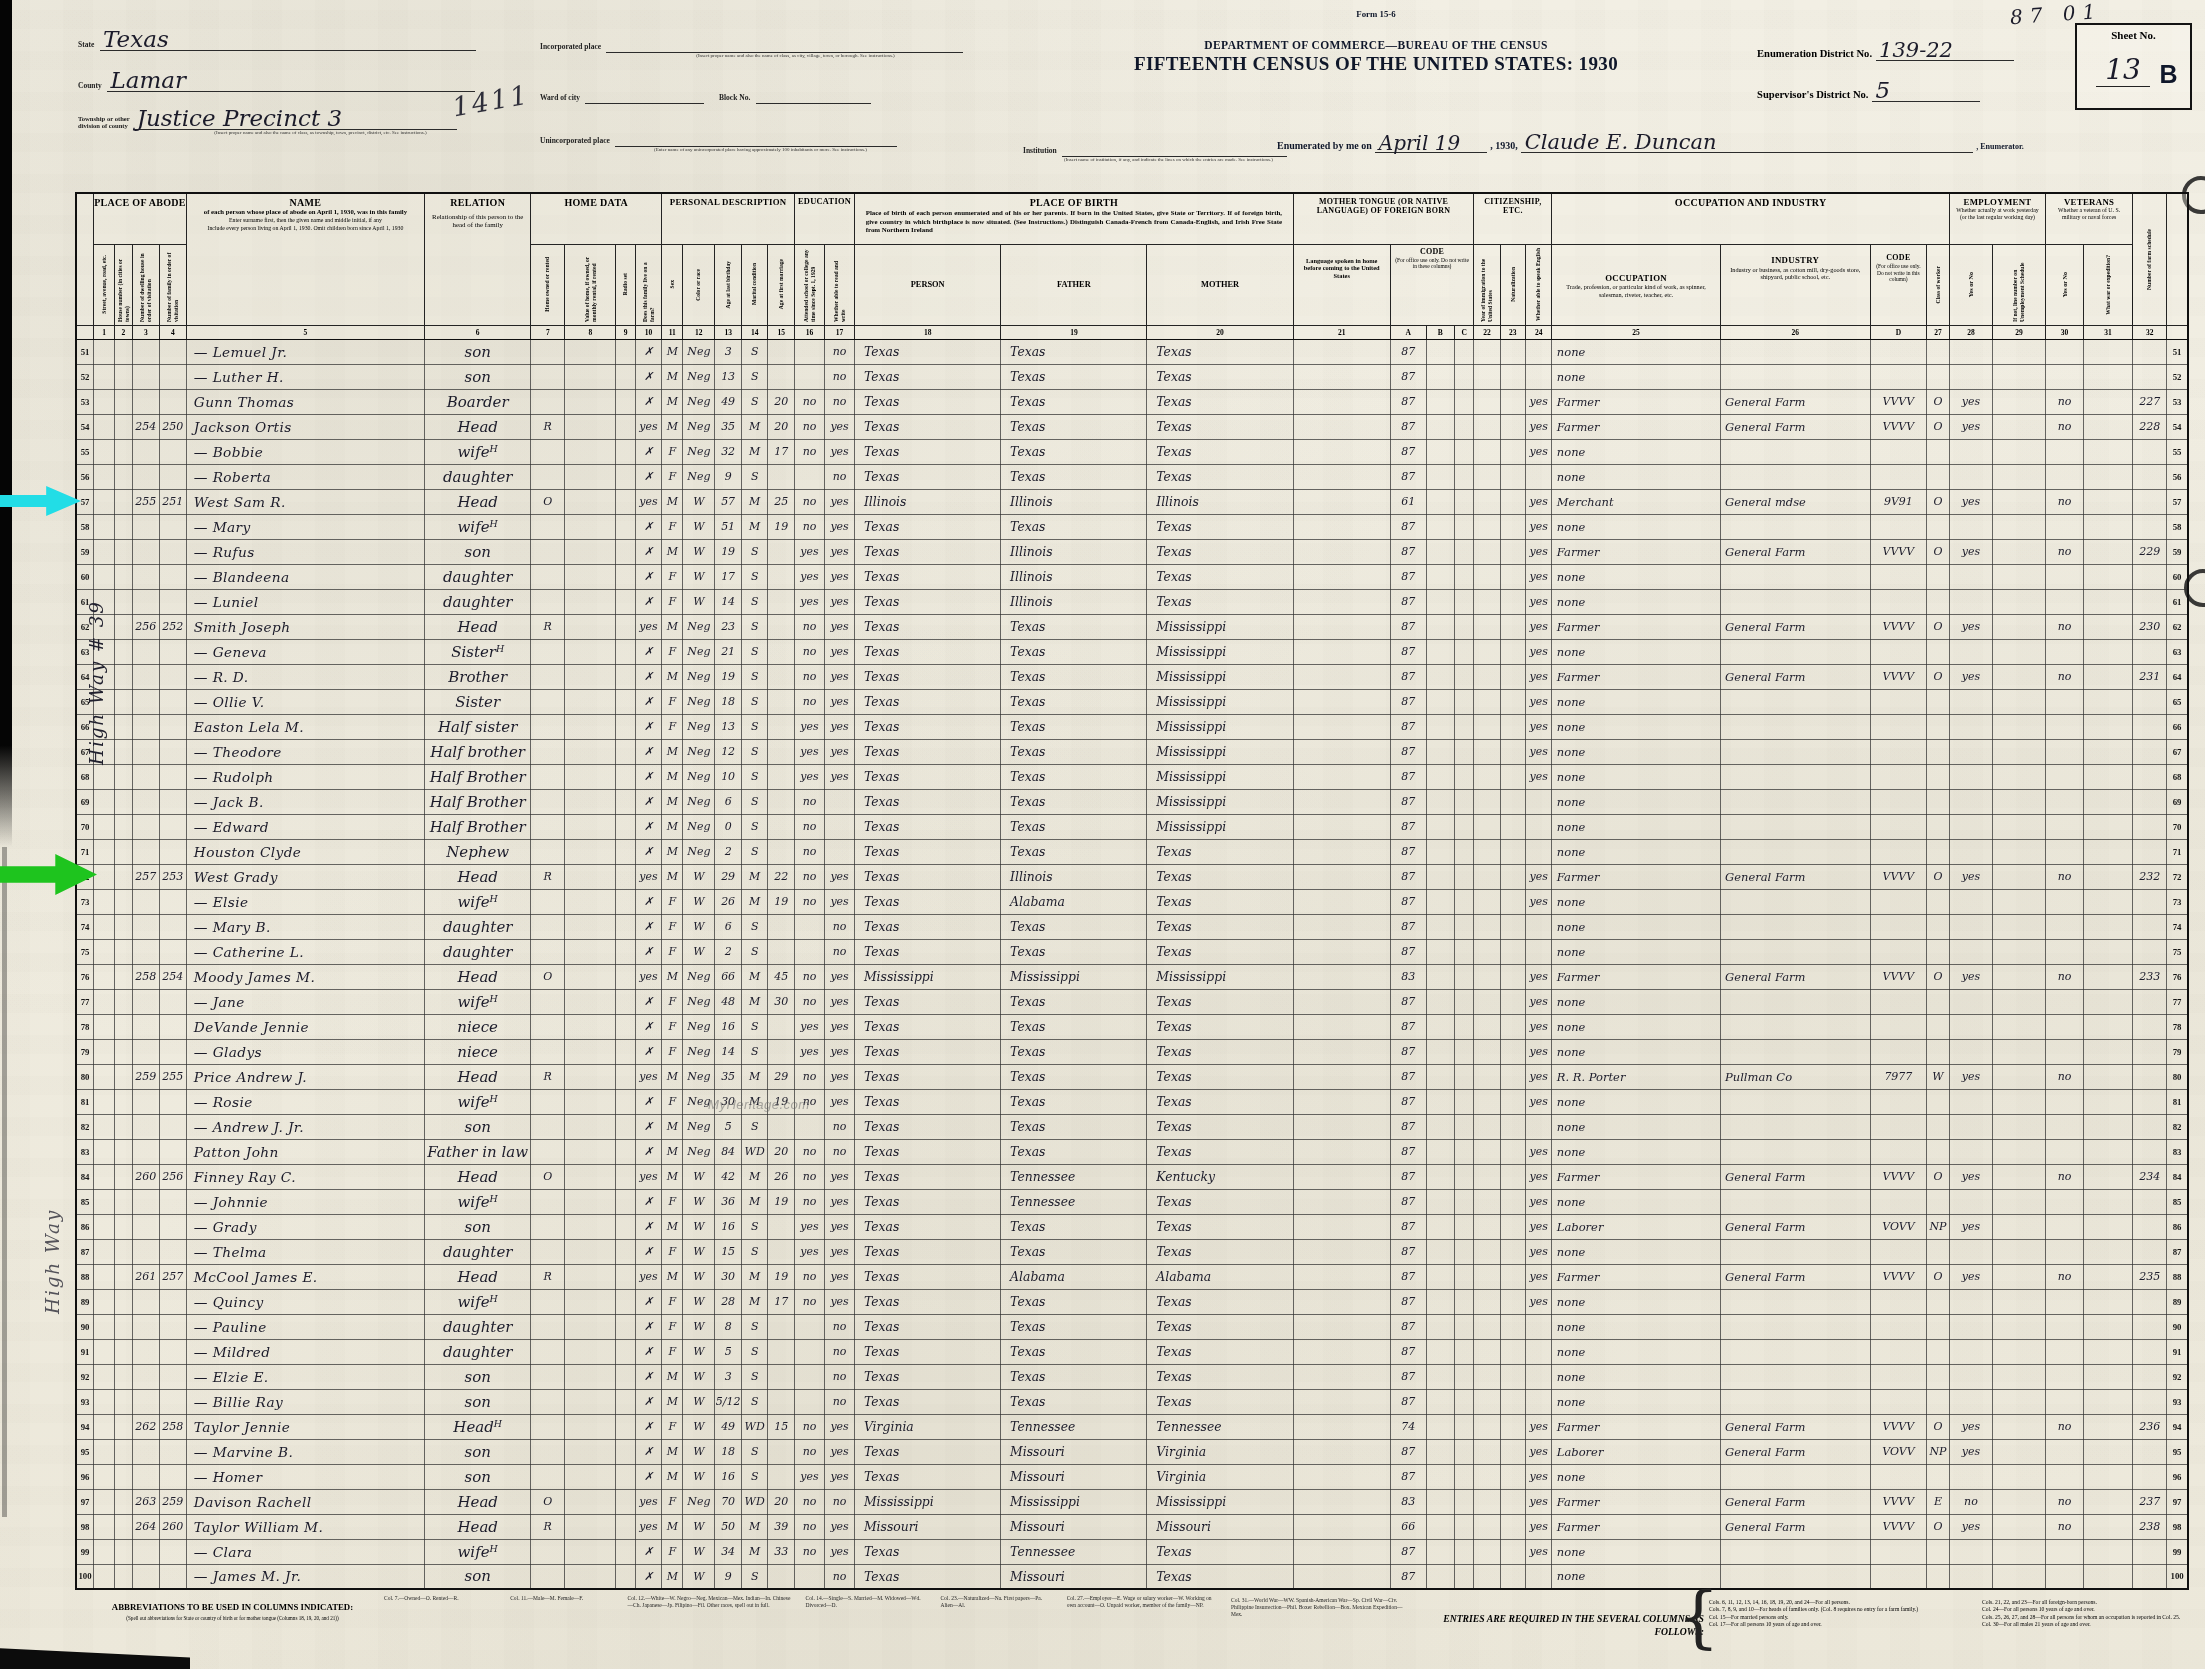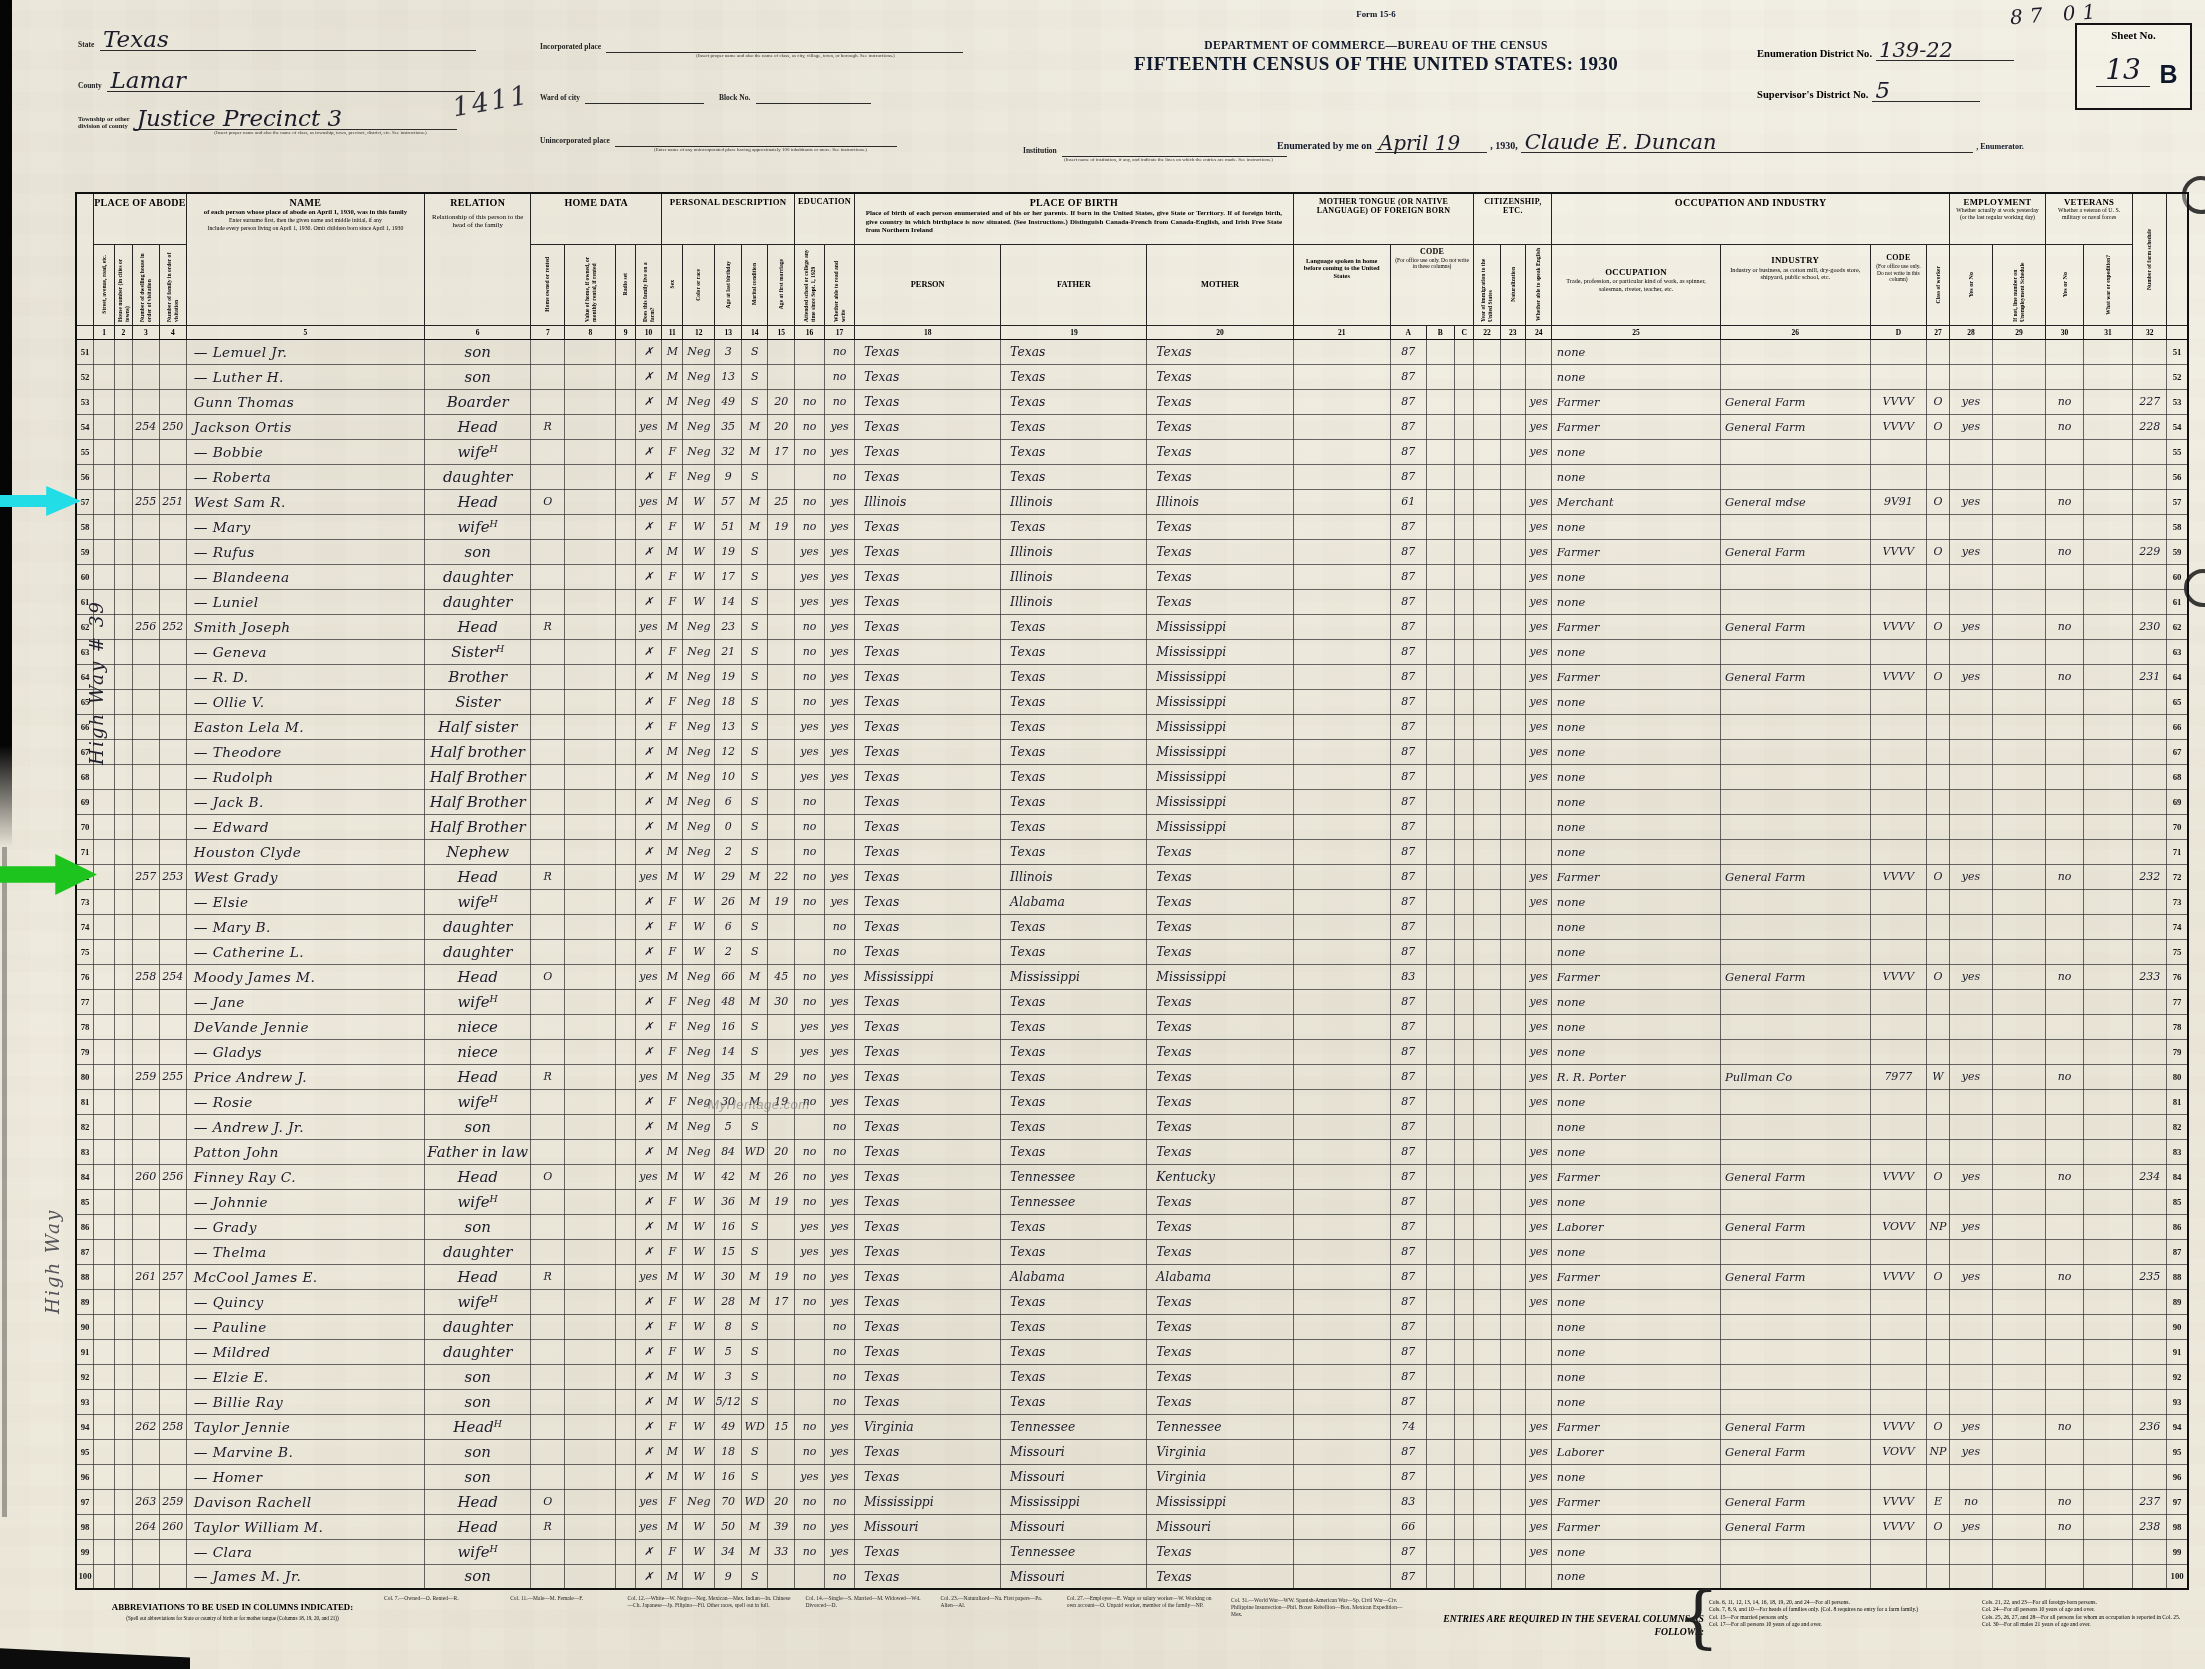--- a/index.html
+++ b/index.html
@@ -294,21 +294,21 @@
       <th class="vth gb">
           <div class="vtext">Year of immigration to the United States</div>
         </th>
       <th class="vth">
           <div class="vtext">Naturalization</div>
         </th>
       <th class="vth">
           <div class="vtext">Whether able to speak English</div>
         </th>
       <th class="gb">
-        <div class="gtitle" style="font-size:8.8px;padding-top:22px;">OCCUPATION</div>
+        <div class="gtitle" style="font-size:8.8px;padding-top:28px;">OCCUPATION</div>
         <div class="gdesc" style="font-size:6.2px;">Trade, profession, or particular kind of work, as spinner, salesman, riveter, teacher, etc.</div>
       </th>
       <th>
         <div class="gtitle" style="font-size:8.8px;padding-top:10.6px;">INDUSTRY</div>
         <div class="gdesc" style="font-size:6.2px;">Industry or business, as cotton mill, dry-goods store, shipyard, public school, etc.</div>
       </th>
       <th>
         <div class="gtitle" style="font-size:8px;padding-top:8.8px;">CODE</div>
         <div class="gdesc" style="font-size:5.5px;">(For office use only.  Do not write in this column)</div>
       </th>

